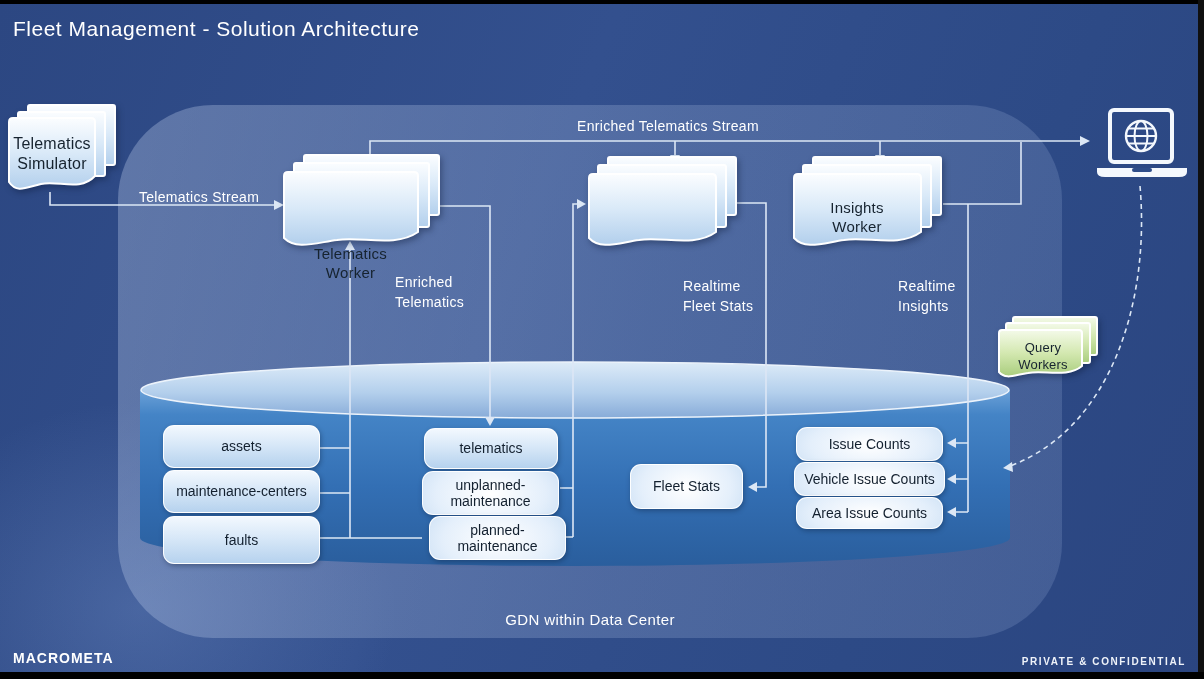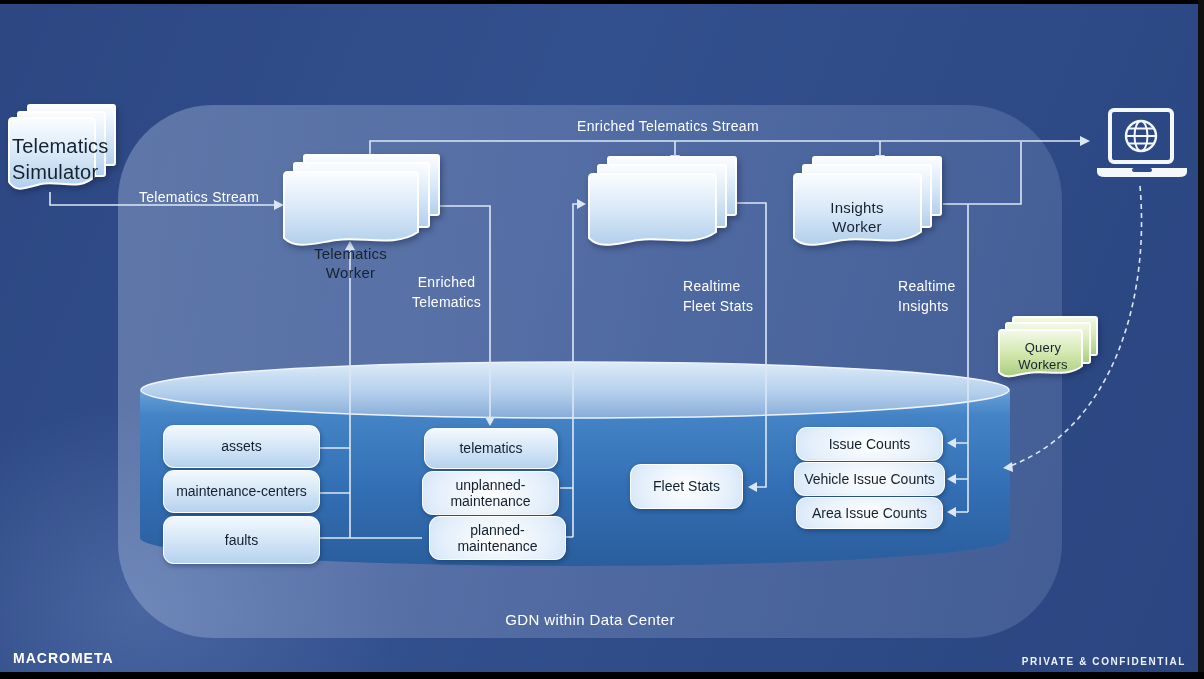--- a/index.html
+++ b/index.html
@@ -59,20 +59,21 @@
   .classification{
     position:absolute;right:18px;top:656px;color:#eef2f9;font-size:10px;
     font-weight:bold;letter-spacing:1.6px;z-index:6;
   }
 </style>
 </head>
 <body>
 
 <div class="slide">
 
+  <div class="title">Fleet Management - Solution Architecture</div>
 
   <div class="gdn">
     <div class="gdn-label">GDN within Data Center</div>
   </div>
 
   <svg class="cylinder" width="870" height="226" viewBox="0 0 870 226">
     <defs>
       <linearGradient id="cylBody" x1="0" y1="0" x2="0" y2="1">
         <stop offset="0" stop-color="#6ba1d8"></stop>
           <stop offset="0.14" stop-color="#4484c6"></stop>
@@ -126,21 +127,21 @@
           <stop offset="0.5" stop-color="#d9e9f8"></stop>
           <stop offset="1" stop-color="#b2cfec"></stop>
       </linearGradient>
     </defs>
     <g stroke="#ffffff" stroke-width="2" fill="url(#pgBlue)">
       <rect x="20" y="1" width="87" height="60" rx="2"></rect>
       <rect x="10" y="8" width="87" height="64" rx="2"></rect>
       <path d="M1,18 Q1,14 5,14 H83 Q87,14 87,18 V72 C72,88 50,76 33,80 C19,83 9,90 1,78 Z"></path>
     </g>
   </svg>
-  <div class="stack-label" style="left:12px;top:134px;width:80px;font-size:20px;">Telematics Simulator</div>
+  <div class="stack-label" style="left:12px;top:134px;width:80px;font-size:16px;">Telematics Simulator</div>
 
   <svg class="stack" style="left:283px;top:154px;" width="158" height="100" viewBox="0 0 158 100">
     <g stroke="#ffffff" stroke-width="2" fill="url(#pgBlue)">
       <rect x="21" y="1" width="135" height="60" rx="2"></rect>
       <rect x="11" y="9" width="135" height="64" rx="2"></rect>
       <path d="M1,22 Q1,18 5,18 H131 Q135,18 135,22 V78 C112,94 78,82 54,86 C32,89 13,96 1,84 Z"></path>
     </g>
   </svg>
   <div class="stack-label" style="left:298px;top:196px;width:105px;margin-top:48px;">Telematics Worker</div>
 
@@ -197,21 +198,21 @@
   <div class="box box-glow" style="left:429px;top:516px;width:137px;height:44px;">planned-maintenance</div>
 
   <div class="box box-glow" style="left:630px;top:464px;width:113px;height:45px;">Fleet Stats</div>
 
   <div class="box box-glow" style="left:796px;top:427px;width:147px;height:34px;">Issue Counts</div>
   <div class="box box-glow" style="left:794px;top:462px;width:151px;height:34px;">Vehicle Issue Counts</div>
   <div class="box box-glow" style="left:796px;top:497px;width:147px;height:32px;">Area Issue Counts</div>
 
   <div class="flow-label center" style="left:118px;top:187px;width:162px;">Telematics Stream</div>
   <div class="flow-label center" style="left:568px;top:116px;width:200px;">Enriched Telematics Stream</div>
-  <div class="flow-label" style="left:412px;top:272px;text-align:center;">Enriched
+  <div class="flow-label" style="left:395px;top:272px;">Enriched
 Telematics</div>
   <div class="flow-label" style="left:683px;top:276px;">Realtime
 Fleet Stats</div>
   <div class="flow-label" style="left:898px;top:276px;">Realtime
 Insights</div>
 
   <div class="brand">MACROMETA</div>
   <div class="classification">PRIVATE &amp; CONFIDENTIAL</div>
 
   <div class="edge edge-top"></div>

